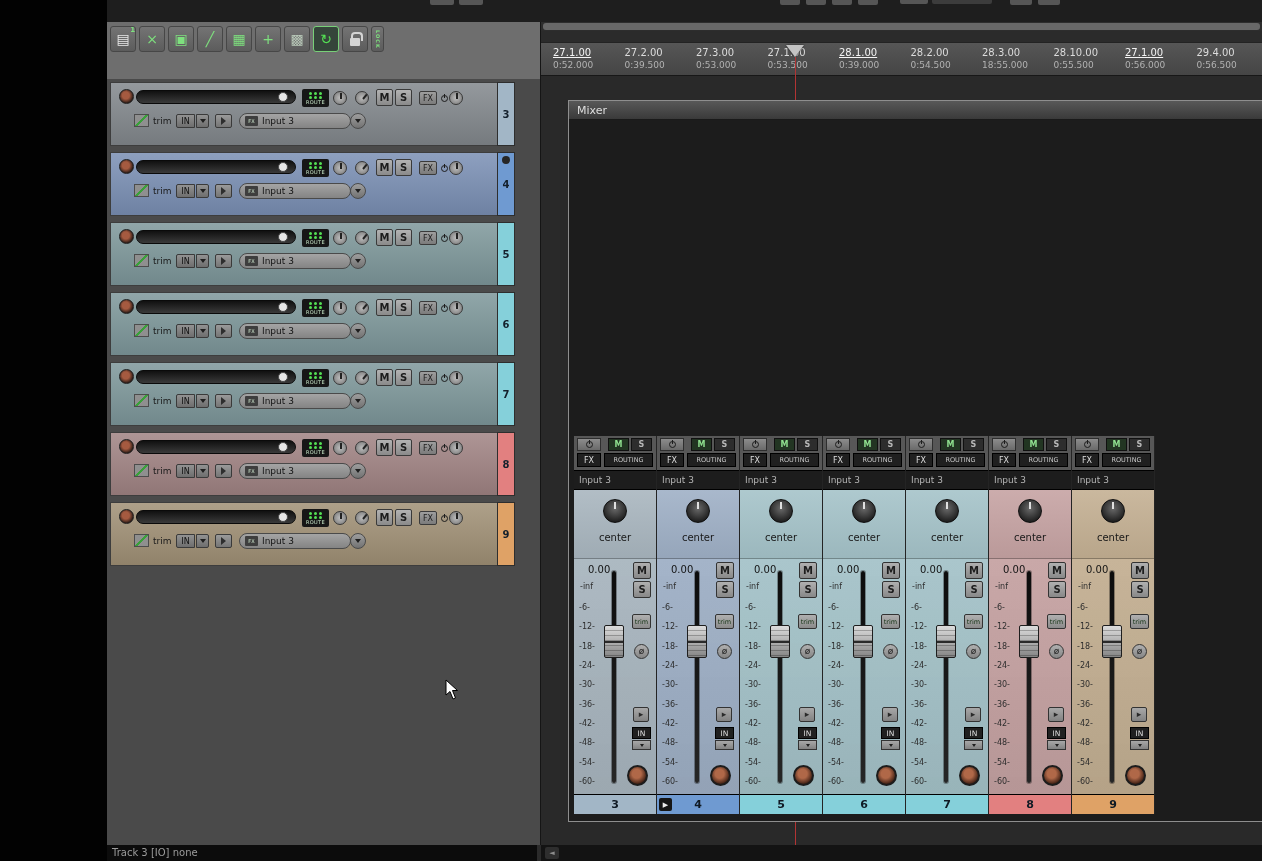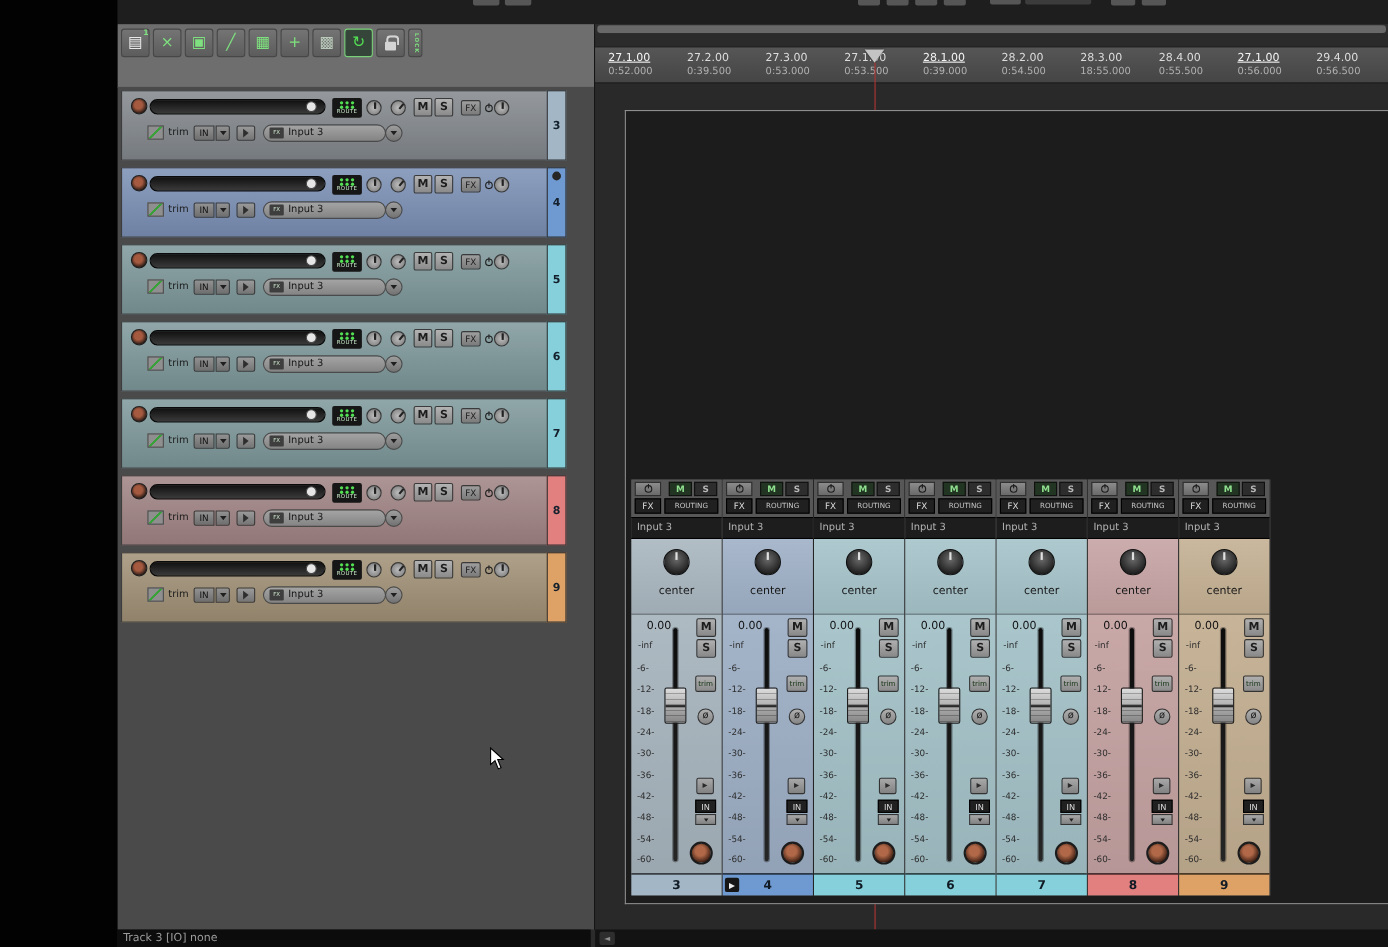--- a/index.html
+++ b/index.html
@@ -549,38 +549,39 @@
   </div>
       <div class="tl-label" style="left: 369.5px;">
     <span class="tl-measure">28.2.00</span>
     <span class="tl-time">0:54.500</span>
   </div>
       <div class="tl-label" style="left: 441px;">
     <span class="tl-measure">28.3.00</span>
     <span class="tl-time">18:55.000</span>
   </div>
       <div class="tl-label" style="left: 512.5px;">
-    <span class="tl-measure">28.4.00</span>
+    <span class="tl-measure">28.10.00</span>
     <span class="tl-time">0:55.500</span>
   </div>
       <div class="tl-label major" style="left: 584px;">
     <span class="tl-measure">27.1.00</span>
     <span class="tl-time">0:56.000</span>
   </div>
       <div class="tl-label" style="left: 655.5px;">
     <span class="tl-measure">29.4.00</span>
     <span class="tl-time">0:56.500</span>
   </div>
     </div>
   <div class="arrange"></div>
   <div class="ph-marker"></div>
   <div class="ph-line ph-top"></div>
   <div class="ph-line ph-bottom"></div>
 
   <div class="mixer">
+    <div class="mixer-title">Mixer</div>
     <div class="strips">
         <div class="strip" style="left: 0px;">
     <div class="sec-buttons">
       <div class="s-pwr">
               <span class="pwr-icon"></span>
             </div>
       <div class="s-fx">FX</div>
       <div class="s-m">M</div>
       <div class="s-s">S</div>
       <div class="s-routing">ROUTING</div>

